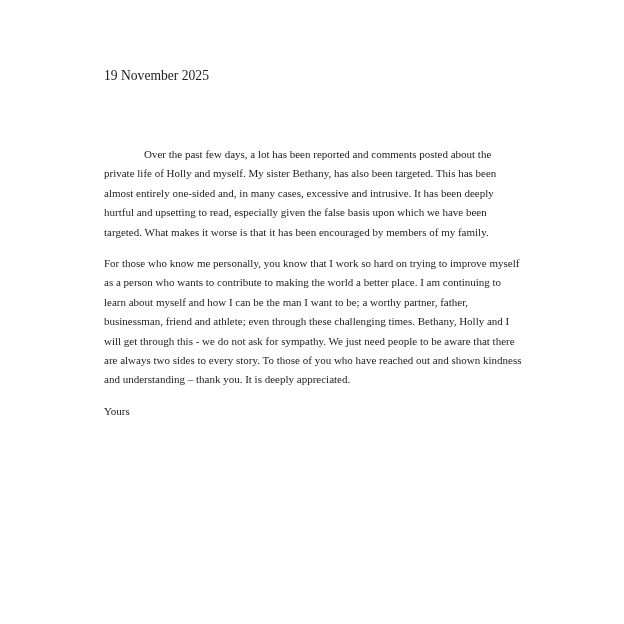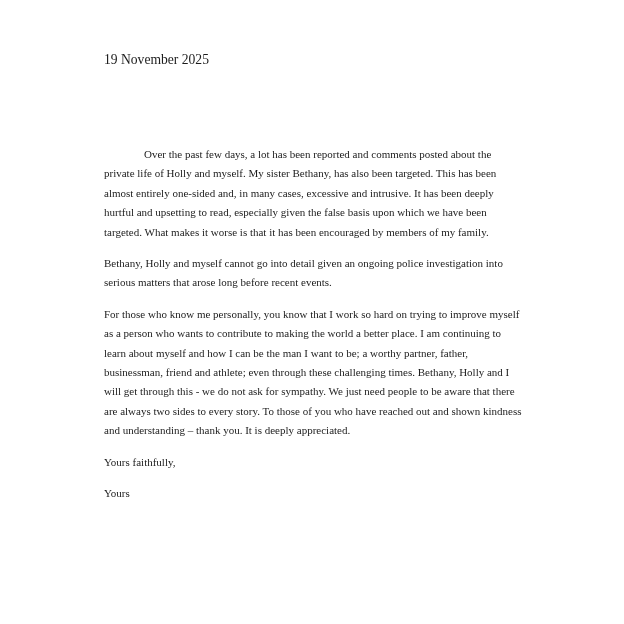--- a/index.html
+++ b/index.html
@@ -16,21 +16,21 @@
       color: #1c1c1c;
     }
     .page {
       position: absolute;
       left: 104px;
       top: 0;
       width: 420px;
     }
     .date {
       position: absolute;
-      top: 50px;
+      top: 66px;
       left: 0;
       font-size: 13.6px;
       line-height: 19px;
       white-space: nowrap;
       text-align: center;
     }
     .body-text {
       position: absolute;
       top: 145px;
       left: 0;
@@ -53,18 +53,16 @@
     }
   </style>
 </head>
 <body>
 
 <div class="page">
   <div class="date">19 November 2025</div>
 
   <div class="body-text">
     <p class="indent">Over the past few days, a lot has been reported and comments posted about the private life of Holly and myself. My sister Bethany, has also been targeted. This has been almost entirely one-sided and, in many cases, excessive and intrusive. It has been deeply hurtful and upsetting to read, especially given the false basis upon which we have been targeted. What makes it worse is that it has been encouraged by members of my family.</p>
-    <p>Bethany, Holly and myself cannot go into detail given an ongoing police investigation into serious matters that arose long before recent events.</p>
     <p>For those who know me personally, you know that I work so hard on trying to improve myself as a person who wants to contribute to making the world a better place. I am continuing to learn about myself and how I can be the man I want to be; a worthy partner, father, businessman, friend and athlete; even through these challenging times. Bethany, Holly and I will get through this - we do not ask for sympathy. We just need people to be aware that there are always two sides to every story. To those of you who have reached out and shown kindness and understanding – thank you. It is deeply appreciated.</p>
-    <p class="closing">Yours faithfully,</p>
     <p class="signature">Yours</p>
   </div>
 </div>
 
 </body></html>

